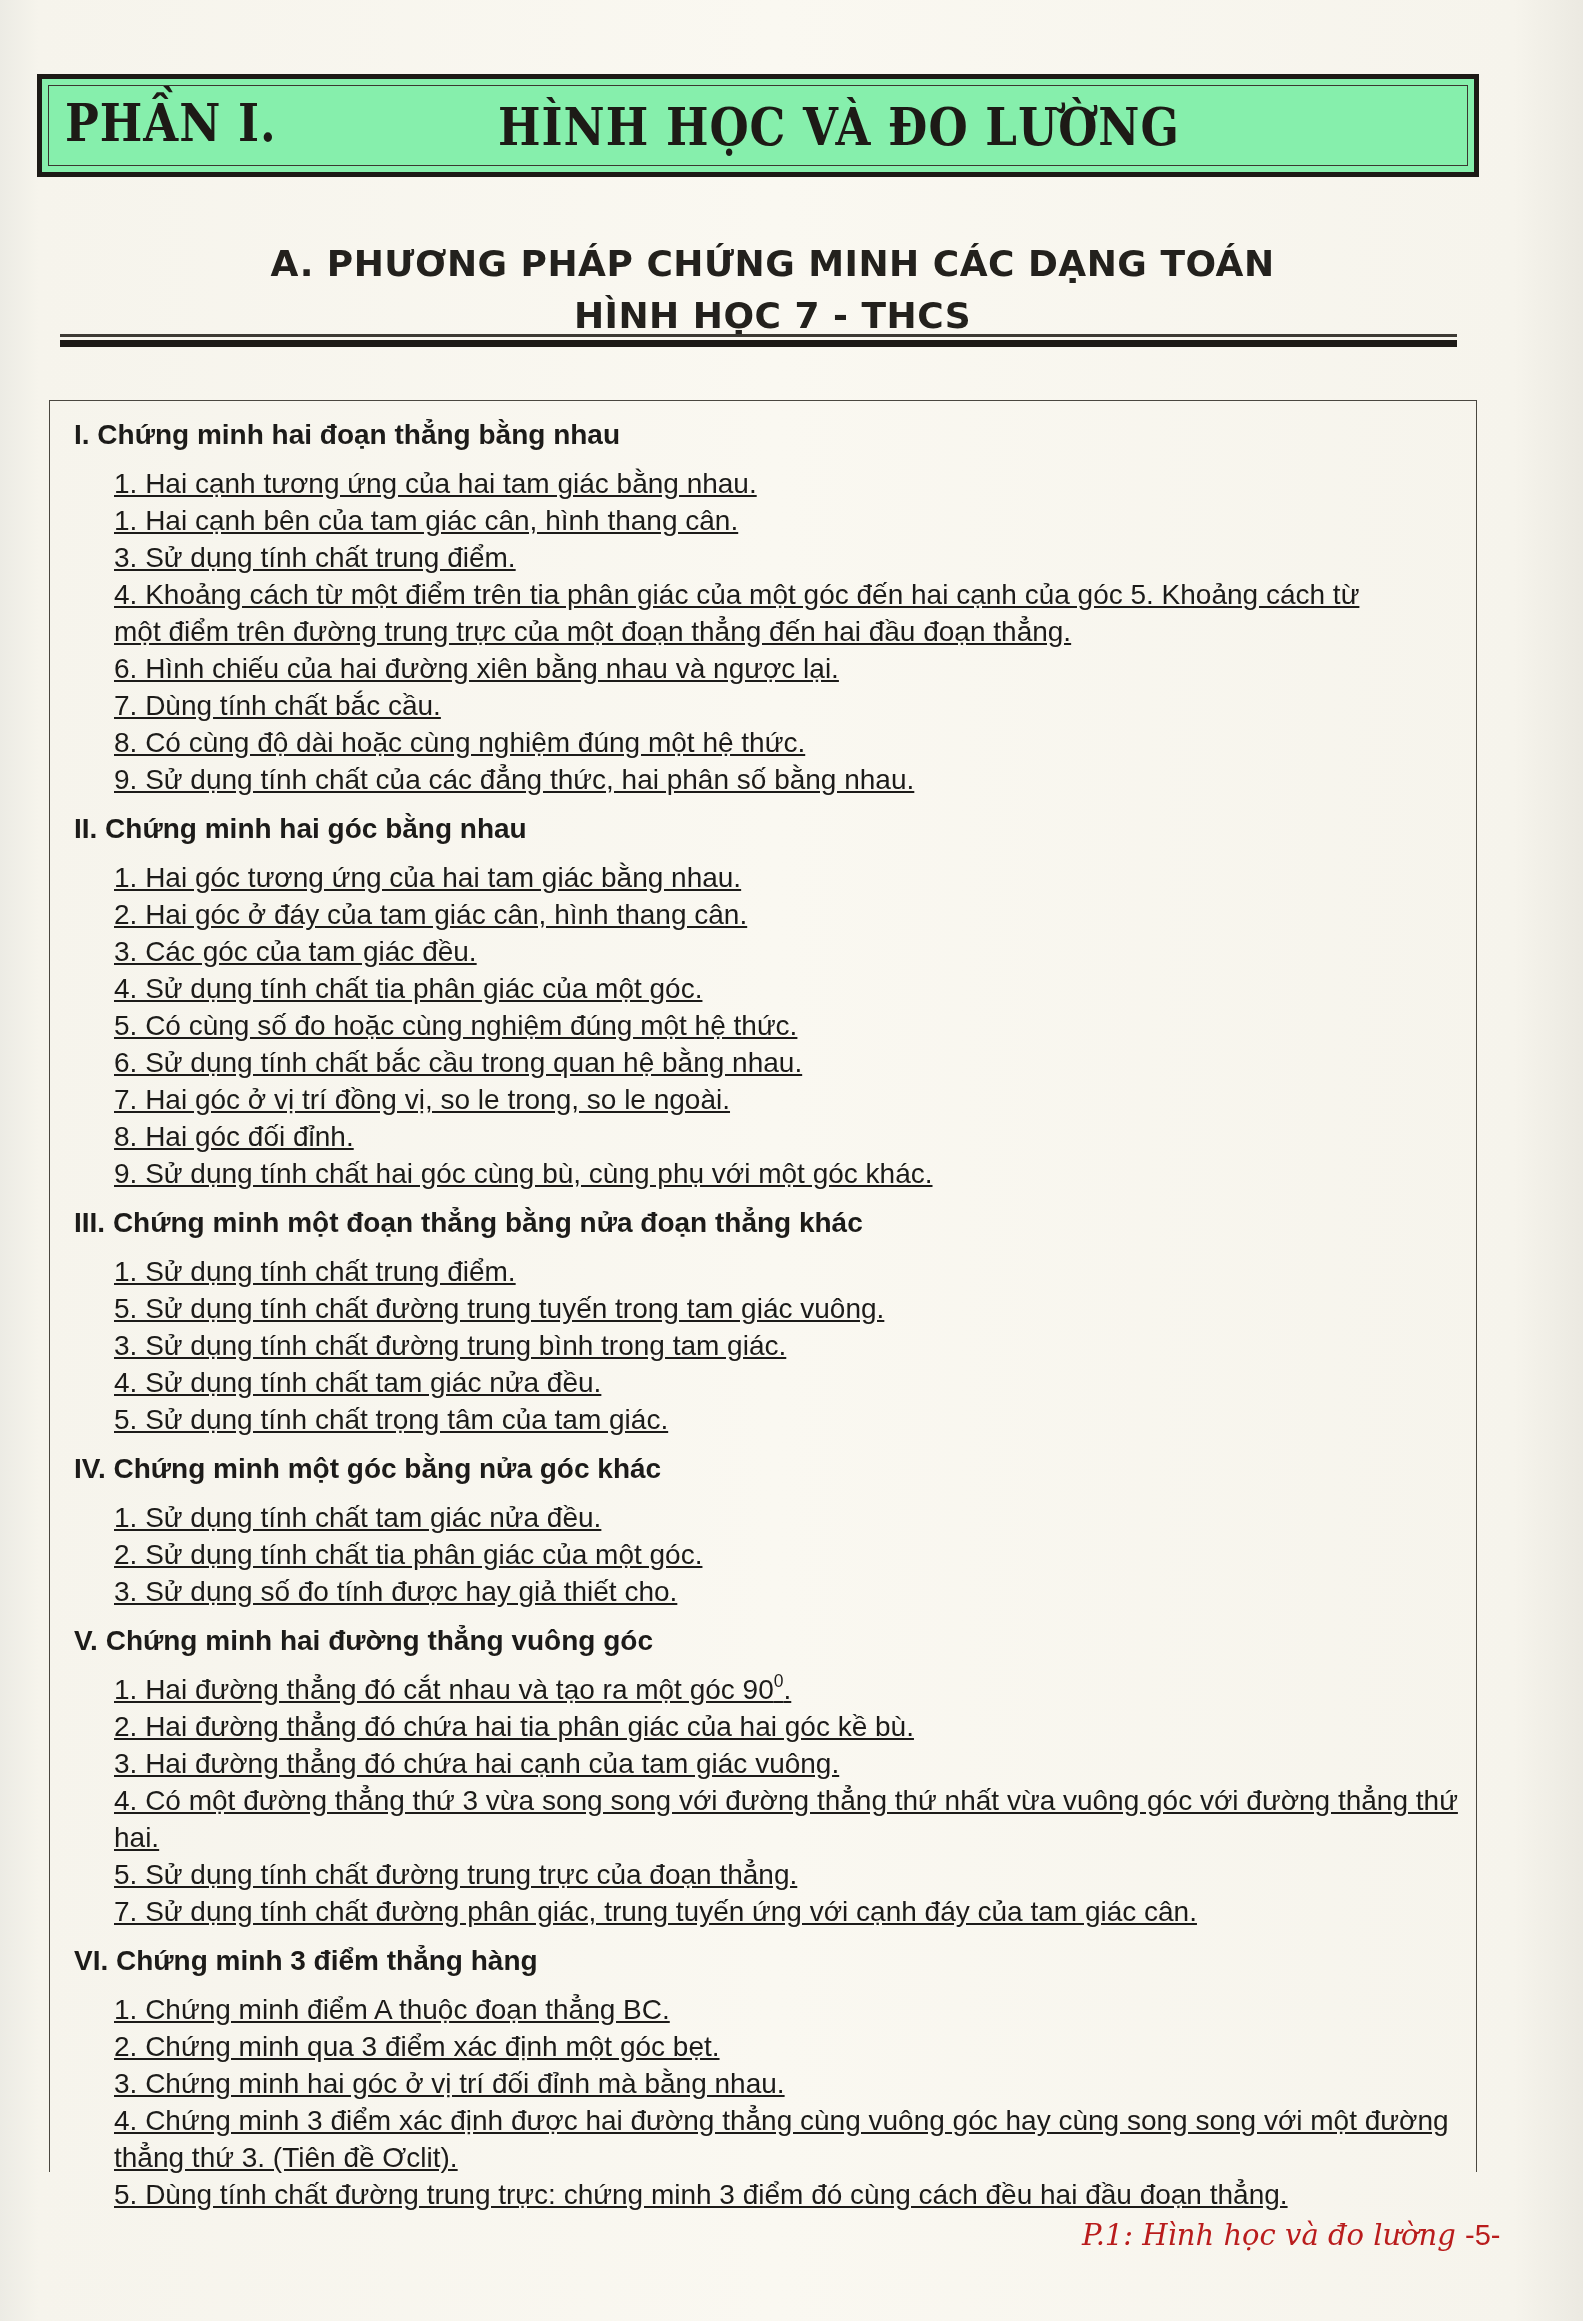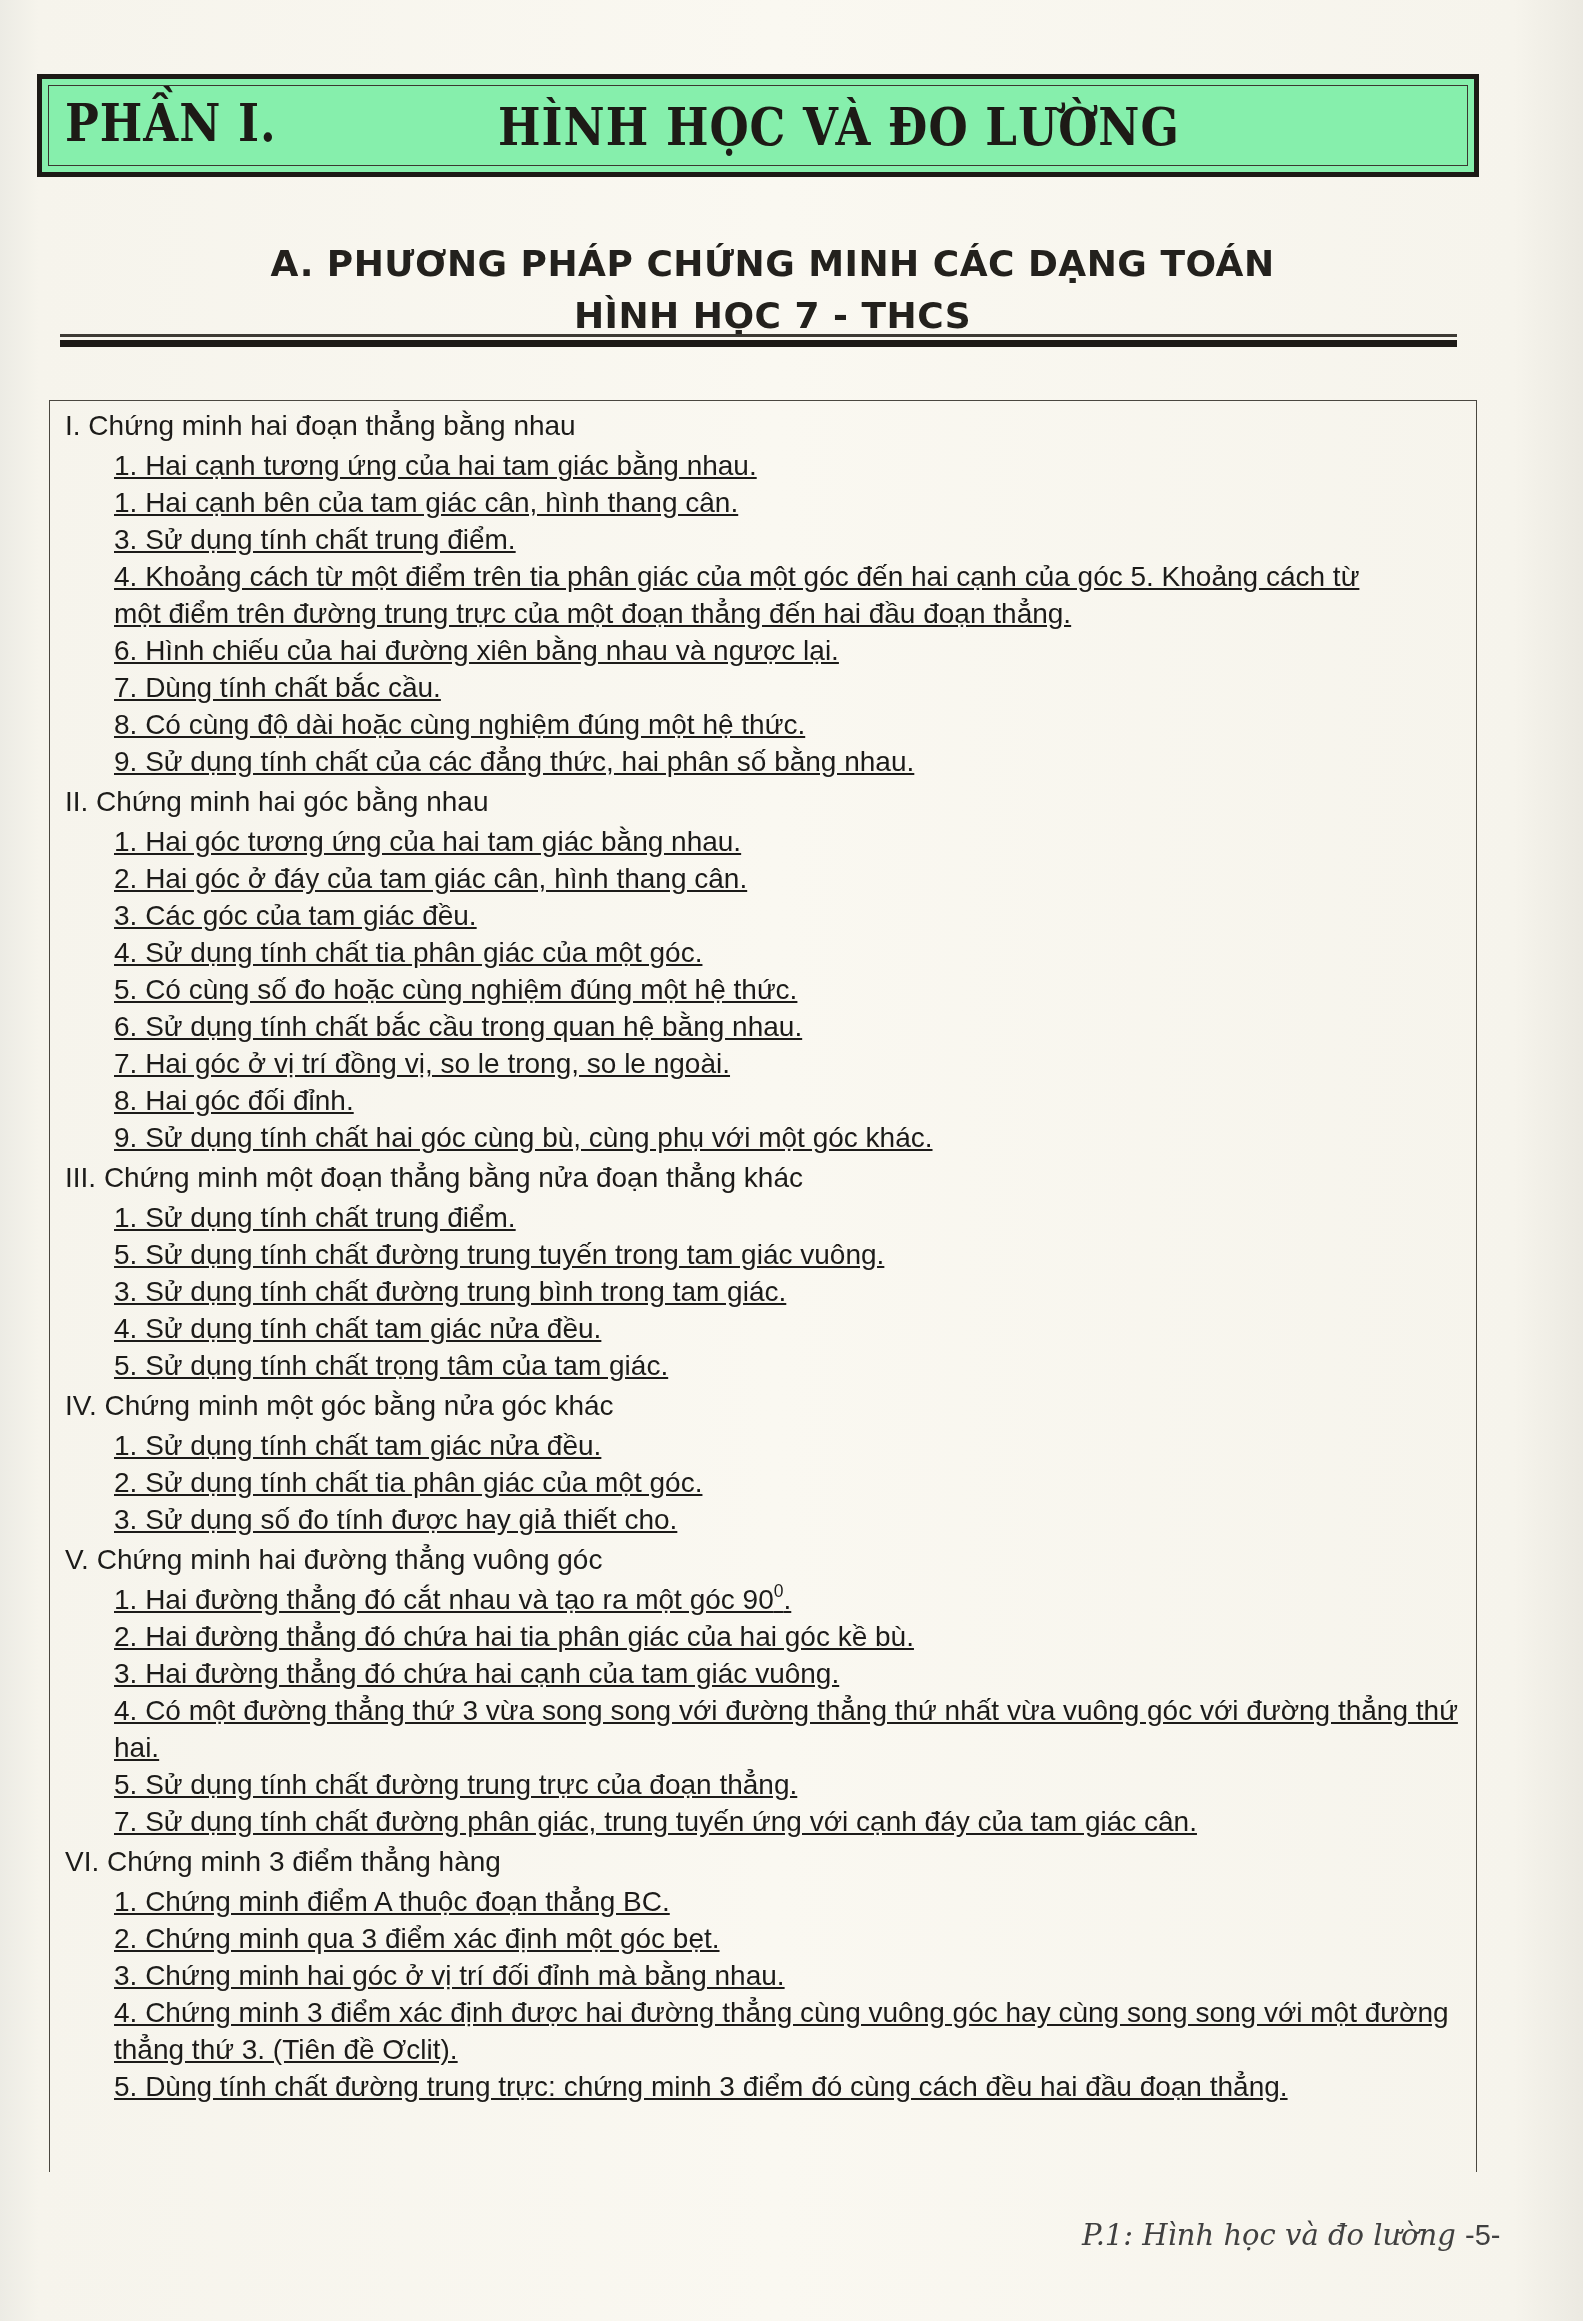--- a/index.html
+++ b/index.html
@@ -108,22 +108,22 @@
     }
     .content {
       position: absolute;
       left: 62px;
       top: 404px;
       width: 1397px;
       font-size: 28px;
       line-height: 37px;
     }
     .sec-heading {
-      font-weight: normal;
-      margin: 3px;
+      font-weight: bold;
+      margin: 12px;
       padding-left: 0;
       white-space: nowrap;
     }
     .item {
       margin: 0;
       padding-left: 52px;
       white-space: normal;
       text-decoration: underline;
     }
     .item sup {
@@ -131,21 +131,21 @@
       line-height: 0;
       vertical-align: 11.6px;
     }
     .footer {
       position: absolute;
       left: 1082px;
       top: 2218px;
       font-family: "DejaVu Serif", serif;
       font-style: italic;
       font-size: 29px;
-      color: #404040;
+      color: #b91c1c;
       white-space: nowrap;
       text-align: right;
     }
     .footer .page-num {
       font-family: "Liberation Sans", sans-serif;
       font-style: normal;
     }
   </style>
 </head>
 <body>

